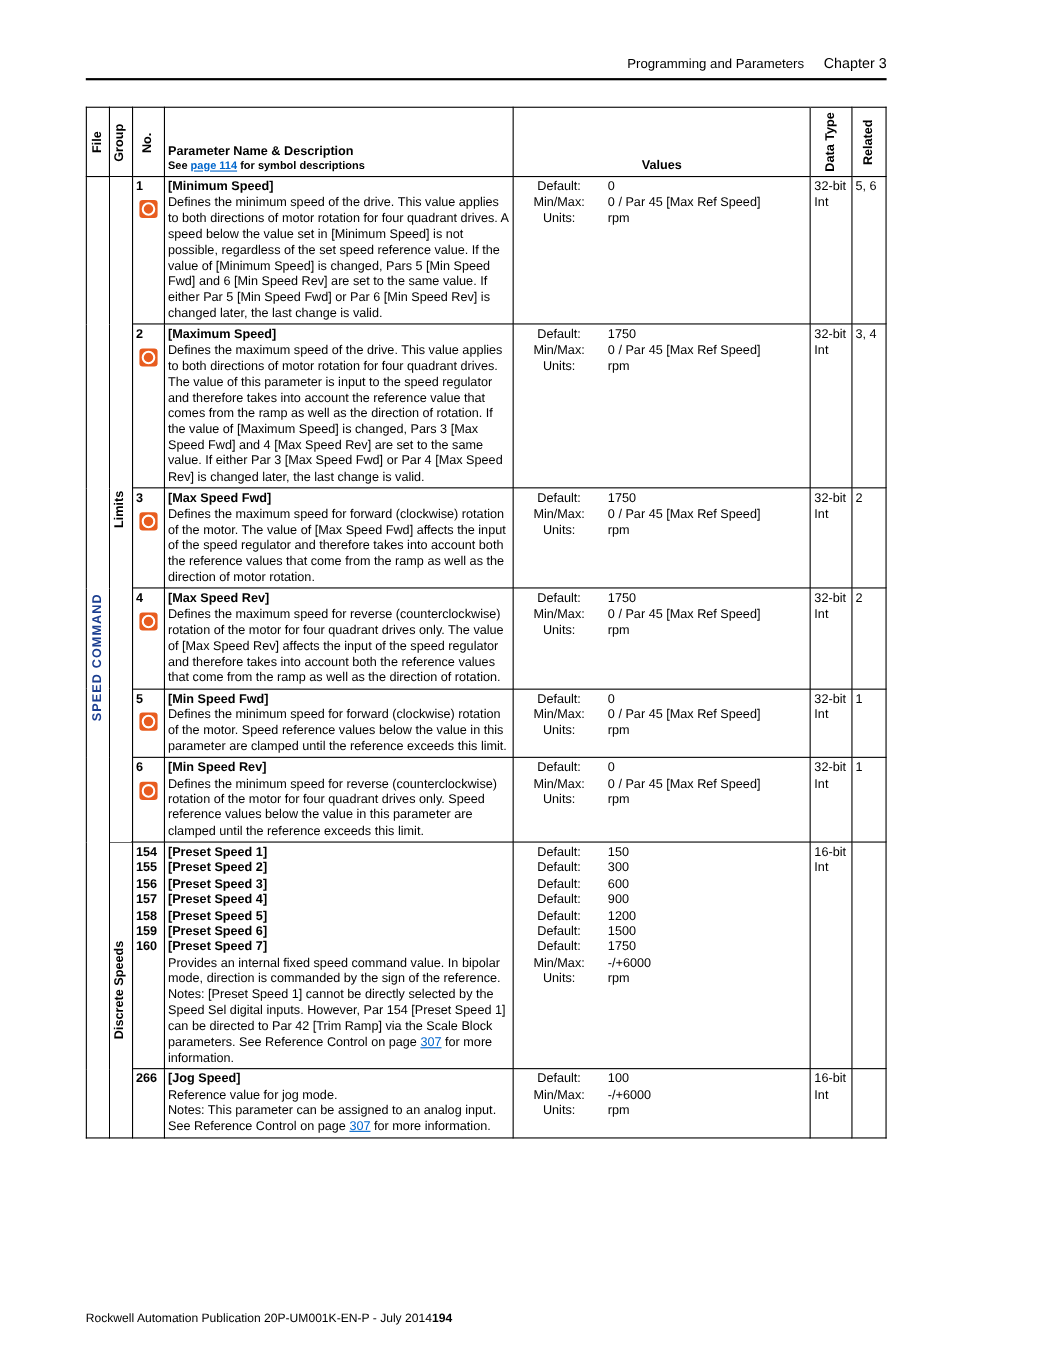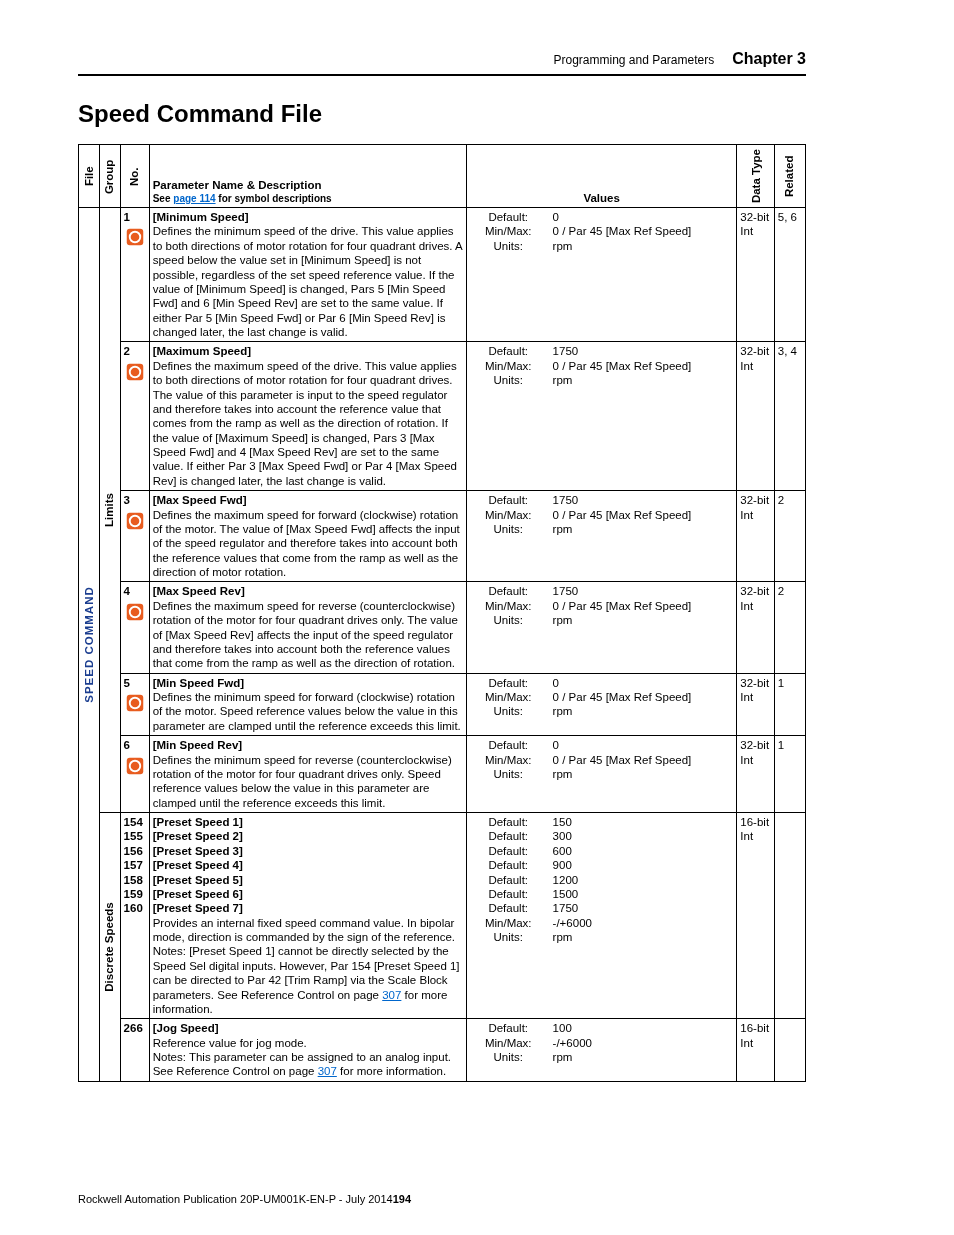--- a/index.html
+++ b/index.html
@@ -1,21 +1,21 @@
 <!DOCTYPE html>
 <html><head>
 <meta charset="utf-8">
 <style>
   * { box-sizing: border-box; }
   body { margin: 0; padding: 0; font-family: Arial, Helvetica, sans-serif; background: #fff; color: #000; }
   .page { width: 884px; height: 1235px; padding: 50px 78px 40px 78px; position: relative; }
   .header-area { border-bottom: 2px solid #000; padding-bottom: 6px; margin-bottom: 24px; }
   .header-row { display: flex; justify-content: flex-end; align-items: baseline; gap: 18px; font-size: 12px; }
   .chapter-title { font-size: 12px; }
-  .chapter-label { font-weight: bold; font-size: 16px; }
+  .chapter-label { font-weight: normal; font-size: 13px; }
   h1.section-title { font-size: 24px; font-weight: bold; margin: 0 0 16px 0; }
   table.param-table { border-collapse: collapse; width: 100%; table-layout: fixed; }
   table.param-table th, table.param-table td { border: 1px solid #000; padding: 2px 3px; vertical-align: top; font-size: 11.5px; line-height: 1.25; }
   th { text-align: left; font-weight: bold; }
   .rotated { writing-mode: vertical-rl; transform: rotate(180deg); text-align: center; vertical-align: middle !important; font-weight: bold; font-size:11px; padding:4px 2px !important; }
   .file-cell { background:#fff; color:#000; font-weight:bold; letter-spacing:1px; }
   .group-cell { background:#fff; font-weight:bold; }
   .blue-link { color: #0066cc; text-decoration: underline; cursor: pointer; }
   .param-name { font-weight: bold; }
   .desc-sub { font-size:10px; }
@@ -31,21 +31,20 @@
 <body>
 
 <div class="page">
   <div class="header-area">
     <div class="header-row">
       <span class="chapter-title">Programming and Parameters</span>
       <span class="chapter-label">Chapter 3</span>
     </div>
   </div>
 
-  <h1 class="section-title">Speed Command File</h1>
 
   <table class="param-table">
     <colgroup>
       <col style="width:20px">
       <col style="width:20px">
       <col style="width:28px">
       <col style="width:305px">
       <col style="width:80px">
       <col style="width:180px">
       <col style="width:36px">

